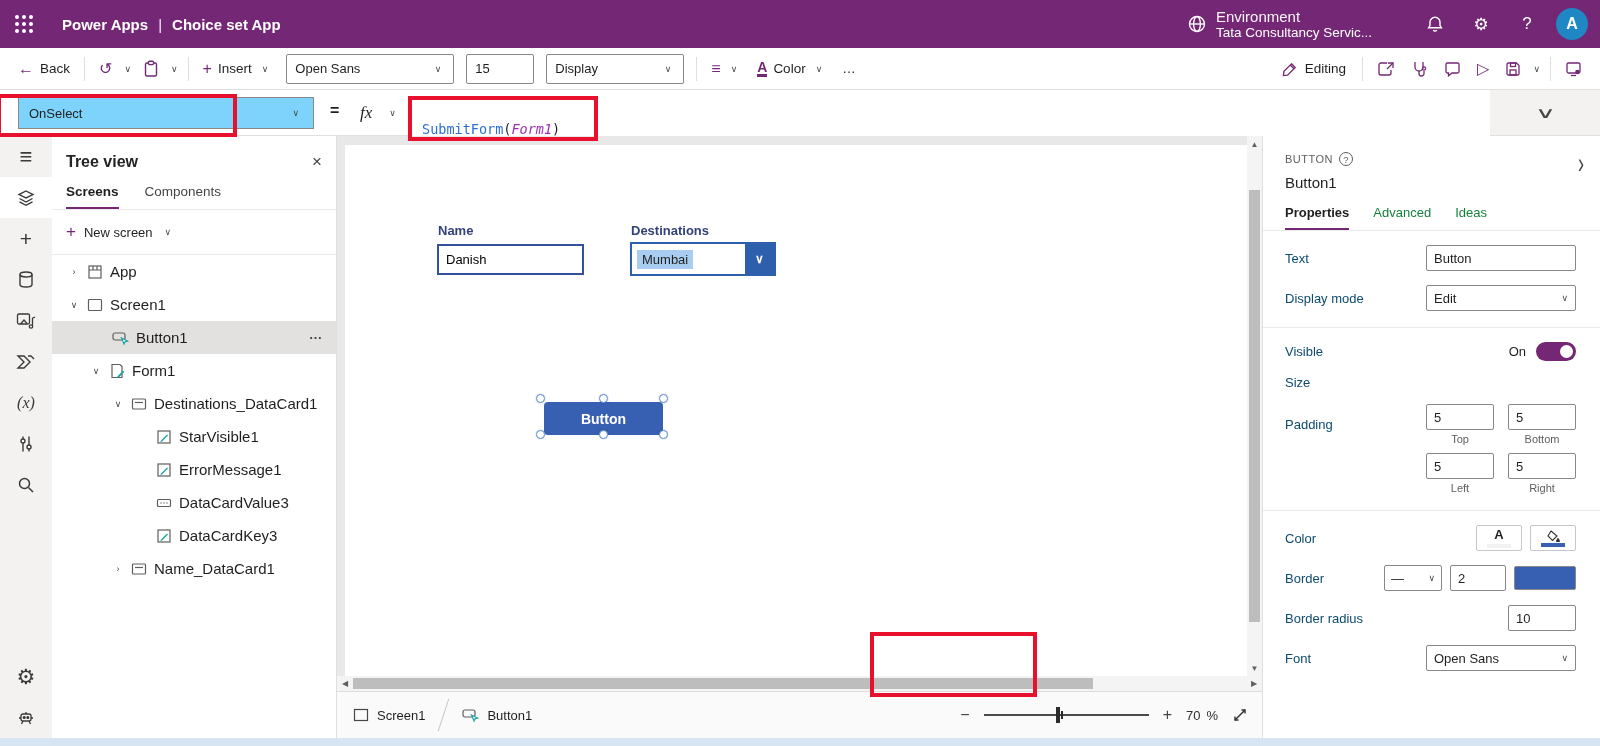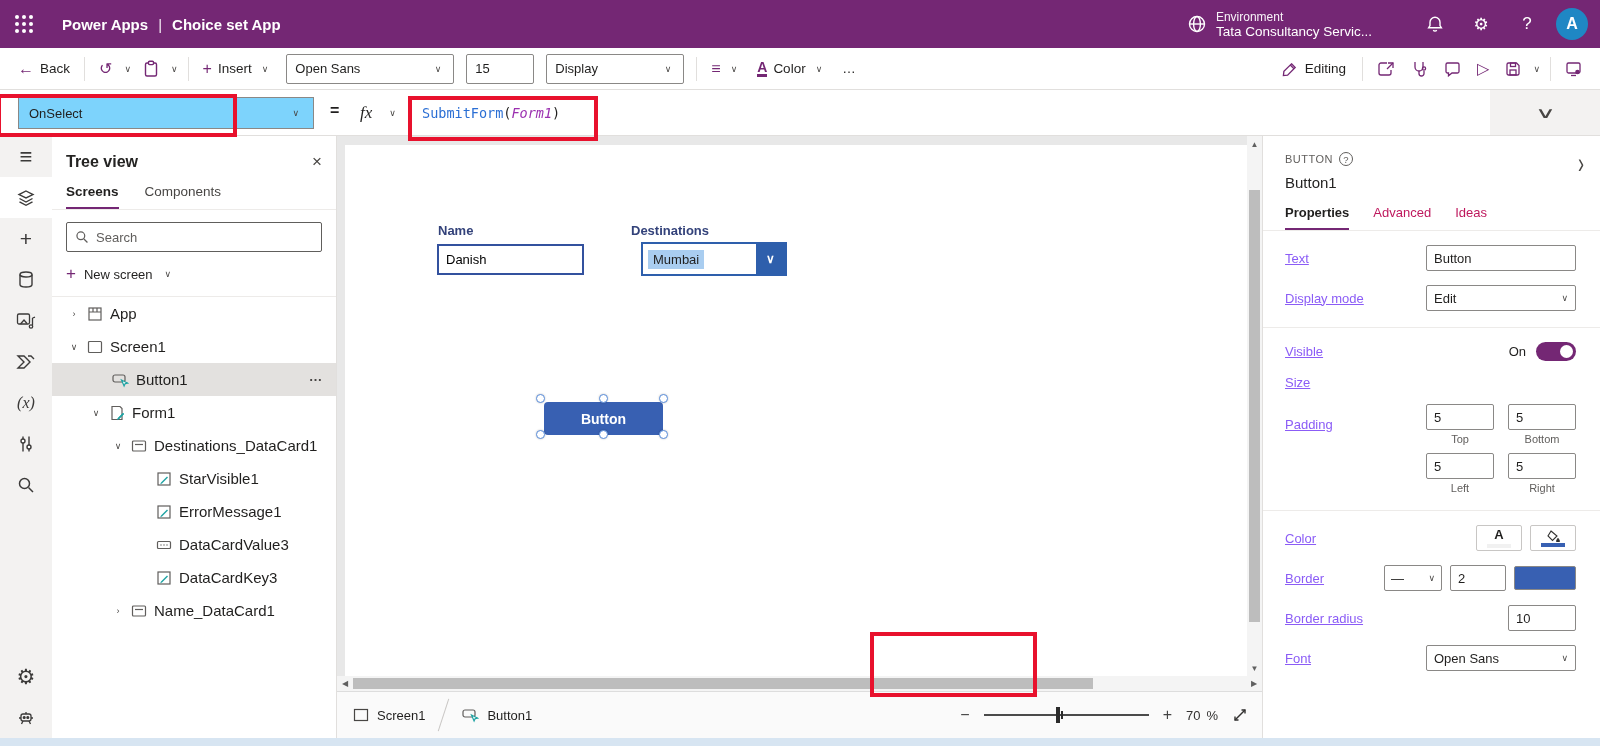--- a/index.html
+++ b/index.html
@@ -9,21 +9,21 @@
 
   
   .topbar { position:absolute; top:0; left:0; right:0; height:48px; background:#742774; color:#fff; display:flex; align-items:center; }
   .waffle { width:48px; height:48px; display:flex; align-items:center; justify-content:center; cursor:pointer; }
   .waffle-grid { display:grid; grid-template-columns:repeat(3,4px); grid-gap:3px; }
   .waffle-grid i { width:4px; height:4px; background:#fff; border-radius:50%; }
   .topbar-title { font-size:15px; font-weight:bold; margin-left:14px; display:flex; align-items:center; gap:10px; }
   .topbar-title .sep { font-weight:400; opacity:.9; }
   .topbar-right { margin-left:auto; display:flex; align-items:center; }
   .env { display:flex; align-items:center; gap:8px; margin-right:40px; cursor:pointer; }
-  .env-text .env-label { font-size:12px; opacity:.95; }
+  .env-text .env-label { font-size:15px; opacity:.95; }
   .env-text .env-name { font-size:13.5px;text-align:center; }
   .top-icon { width:46px; height:48px; display:flex; align-items:center; justify-content:center; font-size:17px; color:#fff; cursor:pointer; }
   .avatar { width:32px; height:32px; border-radius:50%; background:#1f87c4; color:#fff; font-weight:bold; font-size:16px; display:flex; align-items:center; justify-content:center; margin:0 12px 0 6px; cursor:pointer; }
 
   
   .toolbar { position:absolute; top:48px; left:0; right:0; height:42px; background:#fff; border-bottom:1px solid #e1dfdd; display:flex; align-items:center; padding:0 10px; }
   .tb-btn { display:flex; align-items:center; gap:6px; padding:0 8px; height:32px; border-radius:2px; cursor:pointer; color:#201f1e; font-size:13.5px; }
   .tb-ico { color:#742774; font-size:16px; line-height:1; }
   .tb-chev { color:#484644; font-size:9px; padding:0 4px; cursor:pointer; }
   .tb-sep { width:1px; height:24px; background:#e1dfdd; margin:0 6px; }
@@ -32,21 +32,21 @@
   .color-A { color:#742774; font-weight:bold; border-bottom:3px solid #742774; line-height:1.05; font-size:14px; }
   .toolbar-right { margin-left:auto; display:flex; align-items:center; }
   .editing { display:flex; align-items:center; gap:7px; font-size:13.5px; padding:0 10px; cursor:pointer; }
 
   
   .formulabar { position:absolute; top:90px; left:0; right:0; height:46px; background:#fff; border-bottom:1px solid #e1dfdd; display:flex; align-items:center; }
   .prop-select { position:absolute; left:18px; top:7px; width:296px; height:32px; border:1px solid #8a8886; background:#7dd3fc; display:flex; align-items:center; justify-content:space-between; padding:0 10px; cursor:pointer; }
   .eq { position:absolute; left:330px; top:12px; font-size:16px; font-weight:bold; }
   .fxbox { position:absolute; left:352px; top:5px; width:56px; height:36px; display:flex; align-items:center; justify-content:center; gap:13px; cursor:pointer; }
   .fx { font-family:"Liberation Serif", serif; font-style:italic; font-size:17px; }
-  .formula-input { position:absolute; left:408px; top:0; width:1082px; height:45px; background:#fff; display:flex; align-items:center; padding-left:14px; font-family:"DejaVu Sans Mono", monospace; font-size:13.5px; }
+  .formula-input { position:absolute; left:408px; top:16px; width:1082px; height:45px; background:#fff; display:flex; align-items:center; padding-left:14px; font-family:"DejaVu Sans Mono", monospace; font-size:13.5px; }
   .formula-right { position:absolute; right:0; top:0; width:110px; height:45px; background:#f3f2f1; display:flex; align-items:center; justify-content:center; cursor:pointer; }
   .big-chev { font-size:15px; color:#484644; transform:scaleX(1.9); }
   .tok-fn { color:#2b6fd4; } .tok-paren { color:#201f1e; } .tok-arg { color:#9b30b0; font-style:italic; }
   .redbox { position:absolute; border:4px solid #e8112d; z-index:30; pointer-events:none; }
   .redbox-onselect { left:-3px; top:94px; width:240px; height:43px; }
   .redbox-formula { left:408px; top:96px; width:190px; height:45px; }
   .redbox-button { left:870px; top:632px; width:167px; height:65px; }
 
   
   .main { position:absolute; top:136px; left:0; bottom:8px; right:0; display:flex; }
@@ -76,21 +76,21 @@
 
   
   .center-col { flex:1; display:flex; flex-direction:column; min-width:0; }
   .canvas-row { flex:1; display:flex; min-height:0; }
   .canvas { flex:1; background:#e8e8e8; position:relative; overflow:hidden; }
   .screen { position:absolute; left:8px; top:9px; right:0; bottom:0; background:#fff; }
   .fld-label { position:absolute; font-size:13px; color:#33427a; font-weight:bold; }
   .name-label { left:93px; top:78px; }
   .name-input { position:absolute; left:92px; top:99px; width:147px; height:31px; border:2px solid #33519e; background:#fff; display:flex; align-items:center; padding-left:7px; color:#000; }
   .dest-label { left:286px; top:78px; }
-  .dest-dd { position:absolute; left:296px; top:97px; width:146px; height:34px; border:2px solid #2e5fac; background:#fff; display:flex; cursor:pointer; }
+  .dest-dd { position:absolute; left:285px; top:97px; width:146px; height:34px; border:2px solid #2e5fac; background:#fff; display:flex; cursor:pointer; }
   .dest-value-wrap { flex:1; display:flex; align-items:center; padding-left:5px; }
   .dest-value { background:#a9cdf0; padding:2px 5px; }
   .dest-chev { width:29px; background:#2e5fac; color:#fff; display:flex; align-items:center; justify-content:center; font-size:12px; font-weight:bold; margin-left:2px; }
   .cv-button { position:absolute; left:199px; top:257px; width:119px; height:33px; background:#3860b2; border-radius:4px; color:#fff; font-weight:bold; font-size:14px; display:flex; align-items:center; justify-content:center; cursor:pointer; }
   .handle { position:absolute; width:9px; height:9px; border-radius:50%; background:#fff; border:1.5px solid #5a8edc; box-shadow:0 0 2px rgba(0,0,0,.25); z-index:5; }
 
   
   .vscroll { width:15px; background:#f4f4f4; flex:none; display:flex; flex-direction:column; align-items:center; }
   .vthumb { width:11px; background:#bdbdbd; border-radius:0; }
   .sb-arrow { color:#606060; font-size:8px; height:16px; display:flex; align-items:center; justify-content:center; cursor:pointer; flex:none; }
@@ -113,24 +113,24 @@
   .bottomstrip { position:absolute; left:0; right:0; bottom:0; height:8px; background:#d7e5f2; }
 
   
   .props { width:338px; background:#fff; border-left:1px solid #e1dfdd; flex:none; position:relative; font-size:13px; }
   .props-head { padding:16px 20px 0 22px; }
   .ctl-type { font-size:11px; letter-spacing:.5px; color:#605e5c; display:flex; align-items:center; gap:6px; }
   .qmark { width:14px; height:14px; border:1px solid #605e5c; border-radius:50%; font-size:9.5px; display:inline-flex; align-items:center; justify-content:center; }
   .panel-chev { position:absolute; right:16px; top:18px; font-size:18px; color:#484644; transform:scaleY(1.6); cursor:pointer; }
   .ctl-name { font-size:15px; color:#252423; margin-top:8px; }
   .props-tabs { display:flex; gap:24px; padding:14px 22px 0 22px; border-bottom:1px solid #edebe9; }
-  .props-tab { padding-bottom:8px; color:#be185d; cursor:pointer; }
+  .props-tab { padding-bottom:8px; color:#15803d; cursor:pointer; }
   .props-tab.active { color:#201f1e; font-weight:bold; border-bottom:2px solid #742774; }
   .prow { display:flex; align-items:center; padding:0 24px 0 22px; margin-top:14px; }
-  .prow .plabel { flex:1; color:#8b5cf6;text-decoration:underline; }
+  .prow .plabel { flex:1; color:#0c4a6e; }
   .pinput { height:26px; border:1px solid #8a8886; border-radius:2px; background:#fff; font-family:inherit; font-size:13px; padding:0 7px; color:#201f1e; outline:none; }
   .pw-full { width:150px; } .pw-half { width:68px; }
   .pselect { width:150px; height:26px; border:1px solid #8a8886; border-radius:2px; display:flex; align-items:center; justify-content:space-between; padding:0 7px; cursor:pointer; background:#fff; }
   .pselect .chev, .mini-select .chev { font-size:9px; color:#484644; }
   .pair { display:flex; gap:14px; }
   .pcol { display:flex; flex-direction:column; align-items:center; gap:3px; }
   .sub { font-size:11px; color:#605e5c; }
   .pdivider { height:1px; background:#edebe9; margin-top:16px; }
   .toggle-wrap { display:flex; align-items:center; gap:10px; }
   .toggle { width:40px; height:19px; border-radius:10px; background:#742774; position:relative; cursor:pointer; }
@@ -393,27 +393,20 @@
 
   <aside class="tree">
     <div class="tree-head">
       <span class="tree-title">Tree view</span>
       <span class="tree-close">×</span>
     </div>
     <div class="tree-tabs">
       <div class="tree-tab active">Screens</div>
       <div class="tree-tab">Components</div>
     </div>
-    <div class="tree-search">
-      <svg width="14" height="14" viewBox="0 0 18 18" fill="none" stroke="#605e5c" stroke-width="1.6">
-          <circle cx="7.5" cy="7.5" r="5"></circle>
-          <path d="M11.5 11.5l4.5 4.5"></path>
-        </svg>
-      <input placeholder="Search" style="">
-    </div>
     <div class="newscreen">
       <span class="plus">+</span>
       <span>New screen</span>
       <span class="chev">∨</span>
     </div>
 
     <div class="tnode d0">
       <span class="tchev">›</span>
       <svg width="16" height="16" viewBox="0 0 16 16" fill="none" stroke="#605e5c" stroke-width="1.2">
           <rect x="2" y="2" width="12" height="12"></rect>

